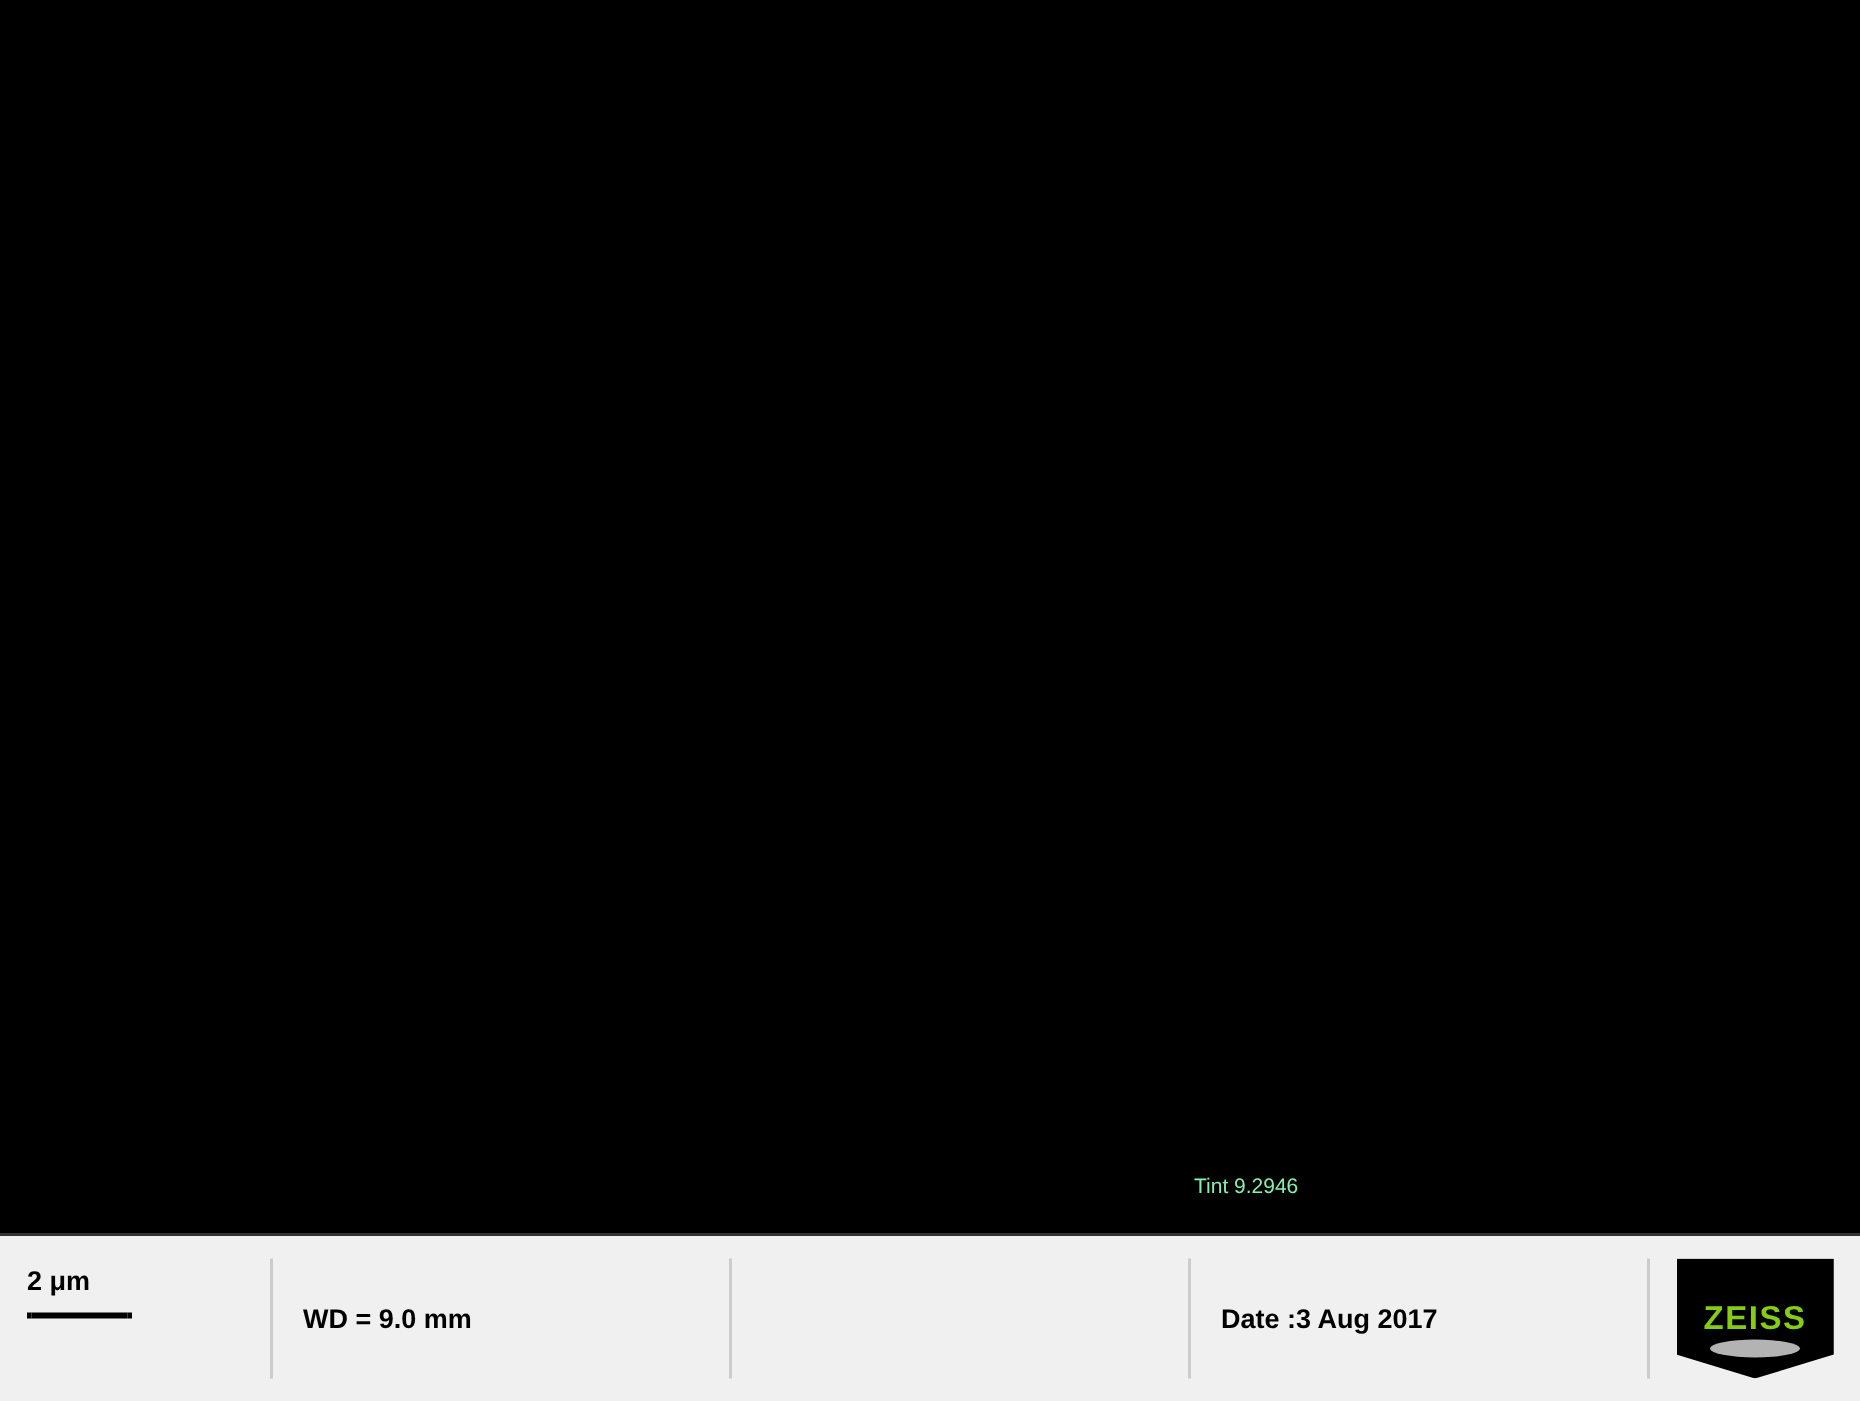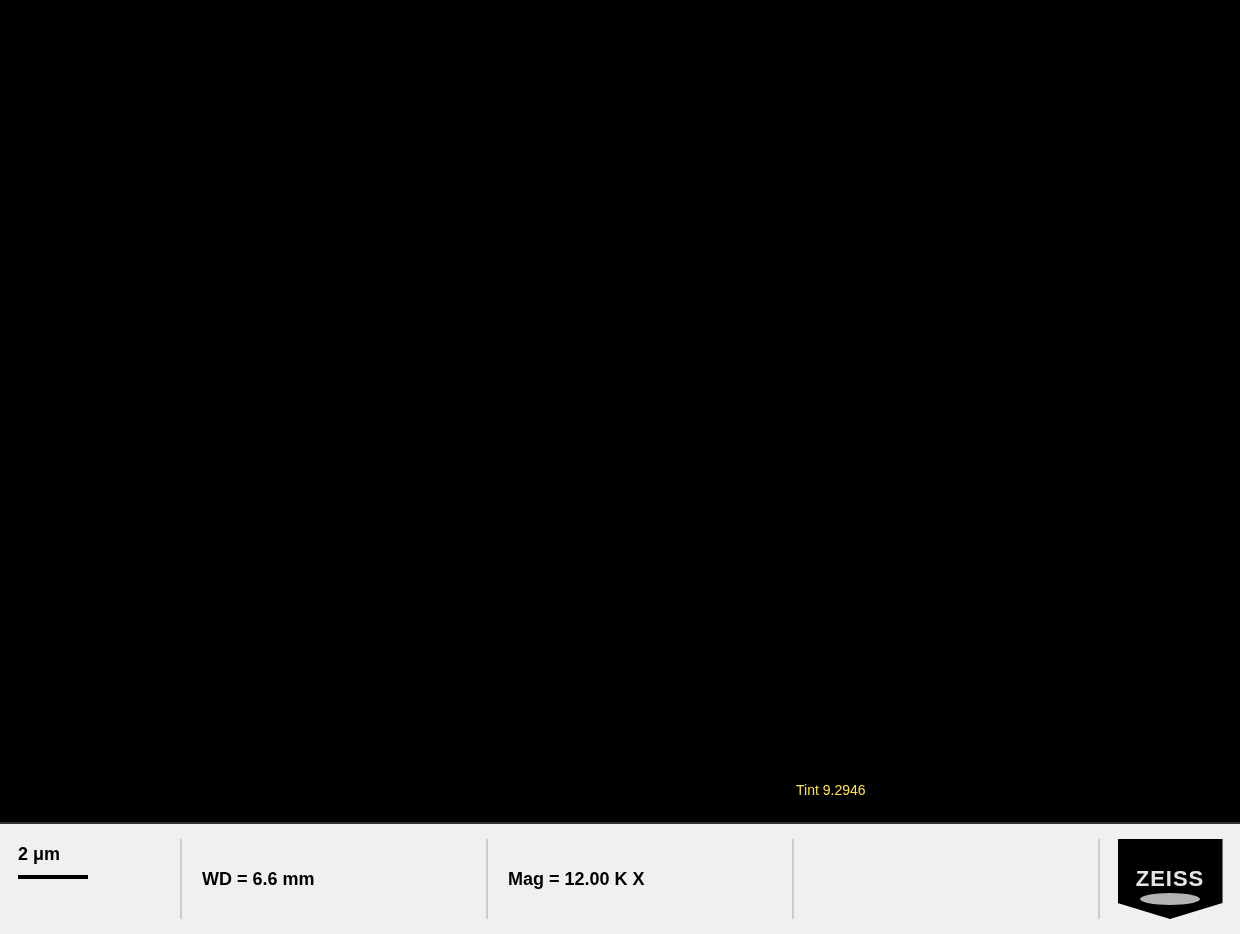--- a/index.html
+++ b/index.html
@@ -109,40 +109,40 @@
       flex-direction: column;
       align-items: center;
       justify-content: center;
       position: relative;
       clip-path: polygon(0 0, 100% 0, 100% 80%, 50% 100%, 0 80%);
     }
 
     .zeiss-text {
       font-size: 22px;
       font-weight: bold;
-      color: #e5e5e5;
+      color: #84cc16;
       letter-spacing: 1px;
       font-family: Arial, sans-serif;
     }
 
     .zeiss-logo-bottom {
       position: absolute;
       bottom: 14px;
       width: 60px;
       height: 12px;
       background: #fff;
       border-radius: 50%;
       opacity: 0.7;
     }
 
     .tint-label {
       position: absolute;
       bottom: 24px;
       left: 796px;
-      color: #fde047;
+      color: #86efac;
       font-size: 14px;
       font-weight: normal;
     }
 
     .divider {
       width: 2px;
       background: #ccc;
       margin: 5px 0;
     }
   </style>
@@ -159,32 +159,32 @@
     <div class="info-section scale-section">
       <span class="scale-label">2 μm</span>
       <div class="scale-bar-container">
         <div class="scale-bar"></div>
       </div>
     </div>
 
     <div class="divider"></div>
 
     <div class="info-section">
-      <span class="info-label">WD =  6.6 mm</span>
+      <span class="info-label">WD =  9.0 mm</span>
     </div>
 
     <div class="divider"></div>
 
     <div class="info-section">
-      <span class="info-label">Mag =   12.00 K X</span>
     </div>
 
     <div class="divider"></div>
 
     <div class="info-section">
+      <span class="info-label">Date :3 Aug 2017</span>
     </div>
 
     <div class="divider"></div>
 
     <div class="info-section zeiss-section">
       <div class="zeiss-logo">
         <span class="zeiss-text">ZEISS</span>
         <div class="zeiss-logo-bottom"></div>
       </div>
     </div>

